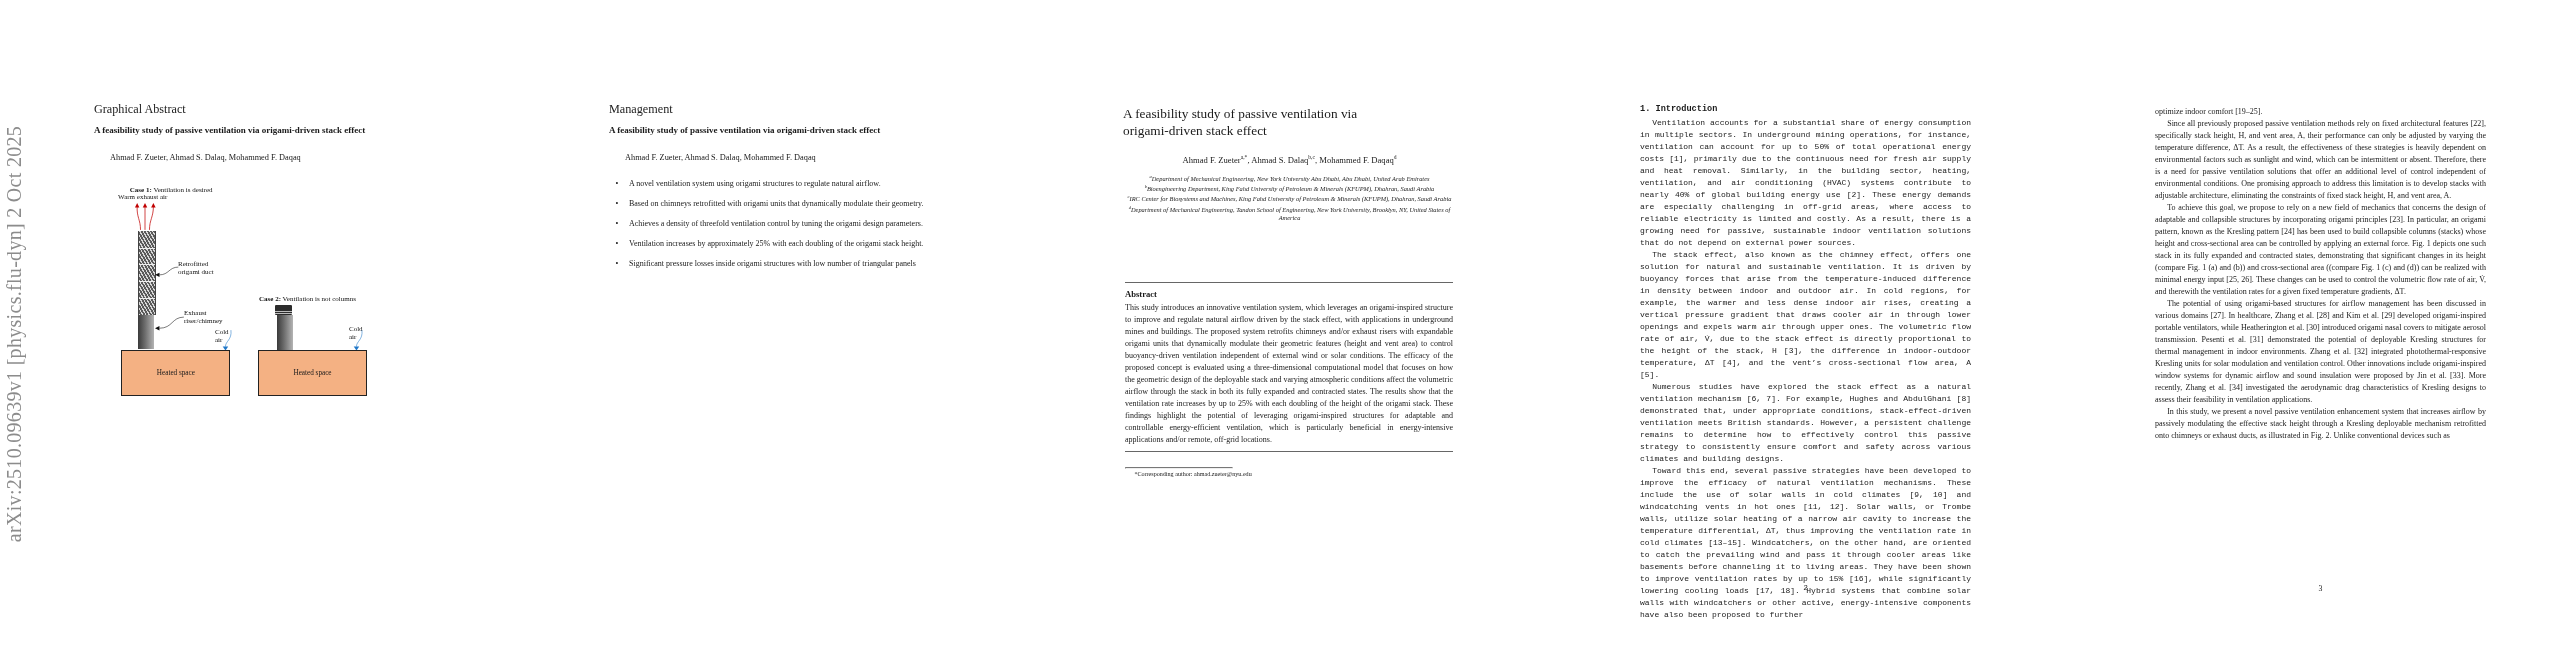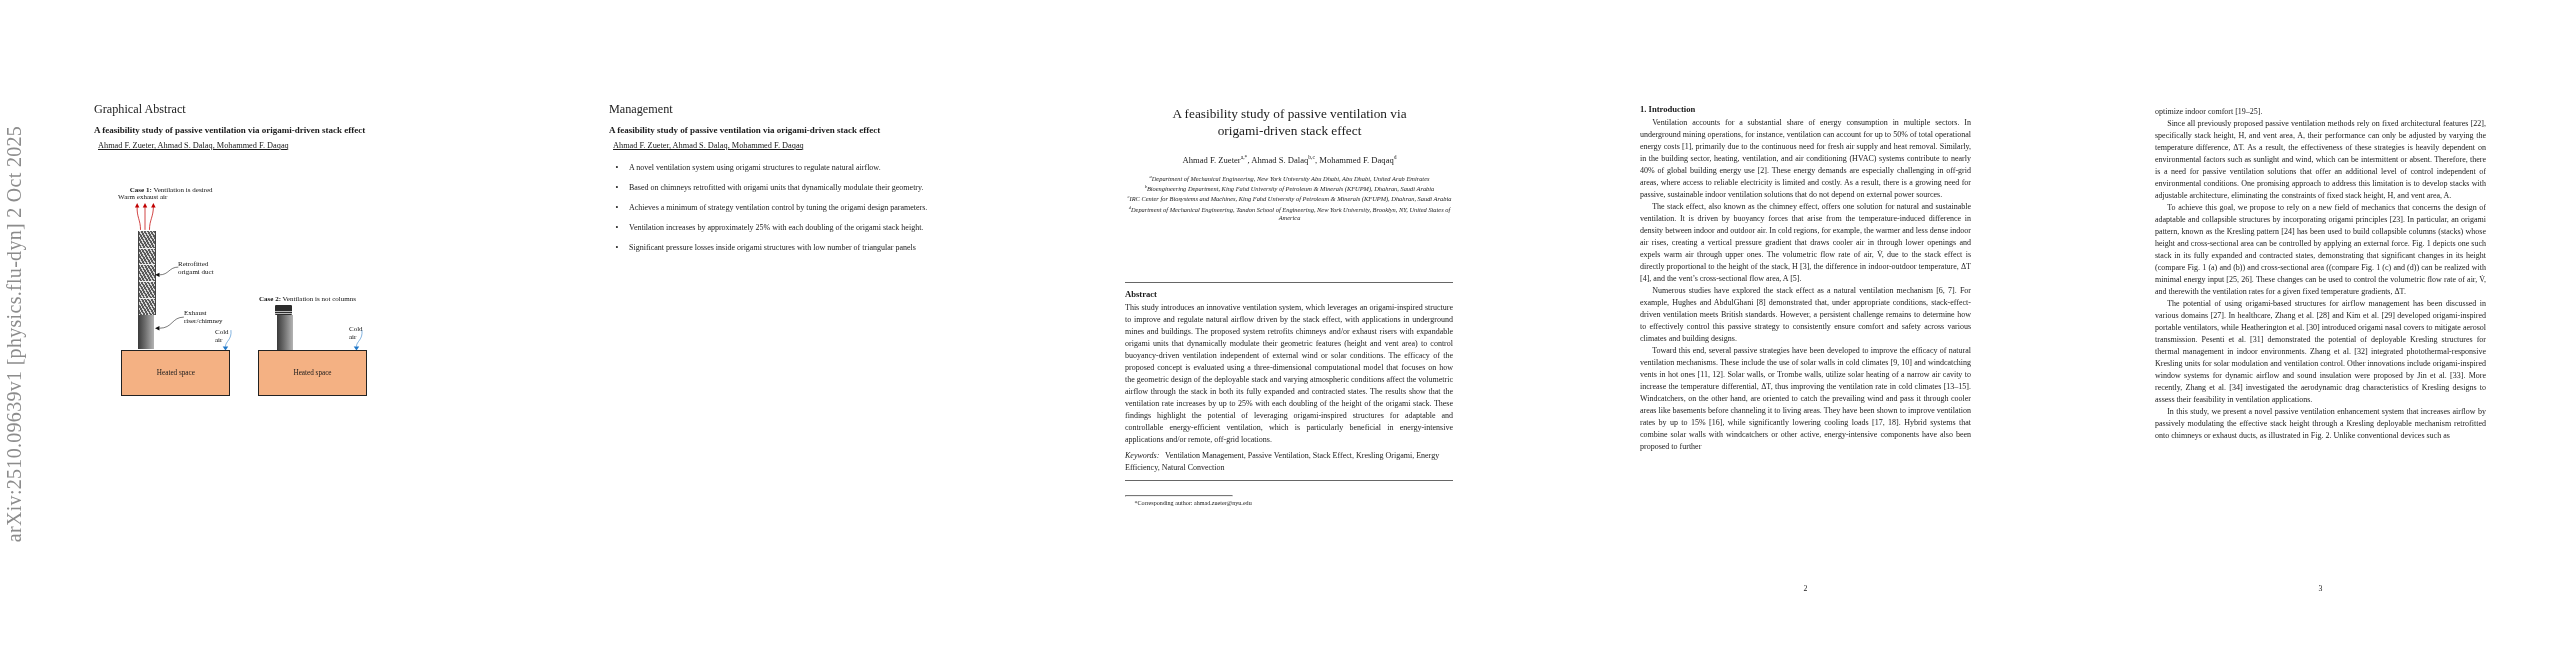--- a/index.html
+++ b/index.html
@@ -6,25 +6,25 @@
   body { width:2576px; height:667px; position:relative; overflow:hidden;
          font-family:"Liberation Serif","DejaVu Serif",serif; color:#1a1a1a; }
   .page { position:absolute; top:0; height:570px; width:515px; }
   .col { position:absolute; width:331px; }
   .arxiv-stamp { position:absolute; left:3.3px; top:156px; width:22px; height:356px; }
   .arxiv-stamp span { position:absolute; left:50%; top:50%; white-space:nowrap;
       transform:translate(-50%,-50%) rotate(-90deg); font-size:20px; color:#8c8c8c;
       font-family:"Liberation Serif",serif; letter-spacing:0.3px; }
   .section-head { font-size:12.2px; color:#222; margin:0; font-weight:normal; }
   .paper-title-bold { font-size:9px; font-weight:bold; line-height:11.7px; margin:7.8px 0 4.4px 0; text-align:justify; }
-  .authors-line { font-size:8.3px; margin:4px;text-decoration:underline; }
+  .authors-line { font-size:8.3px; margin:16px; }
   .hl-list { list-style:none; margin:12.2px 0 0 0; padding:0 0 0 15.6px; }
   .hl-list li { position:relative; font-size:8px; line-height:12.2px; margin-bottom:7.8px; text-align:justify; padding-left:4.4px; }
   .hl-list li::before { content:"•"; position:absolute; left:-9px; top:0; }
-  .title-main { font-size:13.3px; text-align:center; line-height:16.7px; margin:0; font-weight:normal; }
+  .title-main { font-size:13.3px; line-height:16.7px; margin:0; font-weight:normal; }
   .authors-main { font-size:8.6px; text-align:center; margin:14.5px 0 7.8px 0; }
   .authors-main sup { font-size:5.6px; }
   .affil { font-size:6.4px; font-style:italic; text-align:center; line-height:8.3px; margin:0; }
   .affil sup { font-size:4.4px; font-style:italic; }
   .hrule { border:none; border-top:0.6px solid #666; margin:0; }
   .abstract-head { font-size:8.6px; font-weight:bold; margin:5.6px 0 3.3px 0; }
   .body-text { font-size:8px; line-height:12px; text-align:justify; margin:0; }
   .indent { text-indent:12.2px; }
   .kw-label { font-style:italic; margin-right:5.6px; }
   .footnote-rule { width:106px; border-top:0.6px solid #777; margin:0; }
@@ -125,21 +125,21 @@
 </div>
 
 <div class="page" style="left:515px;">
   <div class="col" style="left:94px; top:102px;">
     <h2 class="section-head">Management</h2>
     <div class="paper-title-bold">A feasibility study of passive ventilation via origami-driven stack effect</div>
     <div class="authors-line">Ahmad F. Zueter, Ahmad S. Dalaq, Mohammed F. Daqaq</div>
     <ul class="hl-list">
       <li>A novel ventilation system using origami structures to regulate natural airflow.</li>
       <li>Based on chimneys retrofitted with origami units that dynamically modulate their geometry.</li>
-      <li>Achieves a minimum of strategy ventilation control by tuning the origami design parameters.</li>
+      <li>Achieves a density of threefold ventilation control by tuning the origami design parameters.</li>
       <li>Ventilation increases by approximately 25% with each doubling of the origami stack height.</li>
       <li>Significant pressure losses inside origami structures with low number of triangular panels</li>
     </ul>
   </div>
 </div>
 
 <div class="page" style="left:1030px;">
   <div class="col" style="left:93px; top:106px; width:333px;">
     <h1 class="title-main">
       <div>A feasibility study of passive ventilation via</div>
@@ -152,30 +152,27 @@
     </div>
     <p class="affil"><sup>a</sup><span>Department of Mechanical Engineering, New York University Abu Dhabi, Abu Dhabi, United Arab Emirates</span></p>
     <p class="affil"><sup>b</sup><span>Bioengineering Department, King Fahd University of Petroleum &amp; Minerals (KFUPM), Dhahran, Saudi Arabia</span></p>
     <p class="affil"><sup>c</sup><span>IRC Center for Biosystems and Machines, King Fahd University of Petroleum &amp; Minerals (KFUPM), Dhahran, Saudi Arabia</span></p>
     <p class="affil"><sup>d</sup><span>Department of Mechanical Engineering, Tandon School of Engineering, New York University, Brooklyn, NY, United States of America</span></p>
   </div>
   <div class="col" style="left:95px; top:282px; width:328px;">
     <hr class="hrule">
     <div class="abstract-head">Abstract</div>
     <p class="body-text" style="line-height:12px;">This study introduces an innovative ventilation system, which leverages an origami-inspired structure to improve and regulate natural airflow driven by the stack effect, with applications in underground mines and buildings. The proposed system retrofits chimneys and/or exhaust risers with expandable origami units that dynamically modulate their geometric features (height and vent area) to control buoyancy-driven ventilation independent of external wind or solar conditions. The efficacy of the proposed concept is evaluated using a three-dimensional computational model that focuses on how the geometric design of the deployable stack and varying atmospheric conditions affect the volumetric airflow through the stack in both its fully expanded and contracted states. The results show that the ventilation rate increases by up to 25% with each doubling of the height of the origami stack. These findings highlight the potential of leveraging origami-inspired structures for adaptable and controllable energy-efficient ventilation, which is particularly beneficial in energy-intensive applications and/or remote, off-grid locations.</p>
-    <p class="body-text" style="margin-top:4.4px; text-align:left;">
-      <span class="kw-label">Keywords:</span><span>Ventilation Management, Passive Ventilation, Stack Effect, Kresling Origami, Energy Efficiency, Natural Convection</span>
-    </p>
     <hr class="hrule" style="margin-top:5.6px;">
     <hr class="footnote-rule" style="margin-top:14.5px;">
     <div class="footnote">*Corresponding author: ahmad.zueter@nyu.edu</div>
   </div>
 </div>
 
-<div class="page" style="left:1546px;">
+<div class="page" style="left:1546px;font-family:Liberation Mono, monospace;">
   <div class="col" style="left:94px; top:104px; width:331px;">
     <div class="intro-head">1.  Introduction</div>
     <p class="body-text indent">Ventilation accounts for a substantial share of energy consumption in multiple sectors. In underground mining operations, for instance, ventilation can account for up to 50% of total operational energy costs [1], primarily due to the continuous need for fresh air supply and heat removal. Similarly, in the building sector, heating, ventilation, and air conditioning (HVAC) systems contribute to nearly 40% of global building energy use [2]. These energy demands are especially challenging in off-grid areas, where access to reliable electricity is limited and costly. As a result, there is a growing need for passive, sustainable indoor ventilation solutions that do not depend on external power sources.</p>
     <p class="body-text indent">The stack effect, also known as the chimney effect, offers one solution for natural and sustainable ventilation. It is driven by buoyancy forces that arise from the temperature-induced difference in density between indoor and outdoor air. In cold regions, for example, the warmer and less dense indoor air rises, creating a vertical pressure gradient that draws cooler air in through lower openings and expels warm air through upper ones. The volumetric flow rate of air, V̇, due to the stack effect is directly proportional to the height of the stack, H [3], the difference in indoor-outdoor temperature, ΔT [4], and the vent’s cross-sectional flow area, A [5].</p>
     <p class="body-text indent">Numerous studies have explored the stack effect as a natural ventilation mechanism [6, 7]. For example, Hughes and AbdulGhani [8] demonstrated that, under appropriate conditions, stack-effect-driven ventilation meets British standards. However, a persistent challenge remains to determine how to effectively control this passive strategy to consistently ensure comfort and safety across various climates and building designs.</p>
     <p class="body-text indent">Toward this end, several passive strategies have been developed to improve the efficacy of natural ventilation mechanisms. These include the use of solar walls in cold climates [9, 10] and windcatching vents in hot ones [11, 12]. Solar walls, or Trombe walls, utilize solar heating of a narrow air cavity to increase the temperature differential, ΔT, thus improving the ventilation rate in cold climates [13–15]. Windcatchers, on the other hand, are oriented to catch the prevailing wind and pass it through cooler areas like basements before channeling it to living areas. They have been shown to improve ventilation rates by up to 15% [16], while significantly lowering cooling loads [17, 18]. Hybrid systems that combine solar walls with windcatchers or other active, energy-intensive components have also been proposed to further</p>
   </div>
   <div class="page-num" style="left:254px; top:584px;">2</div>
 </div>
 

